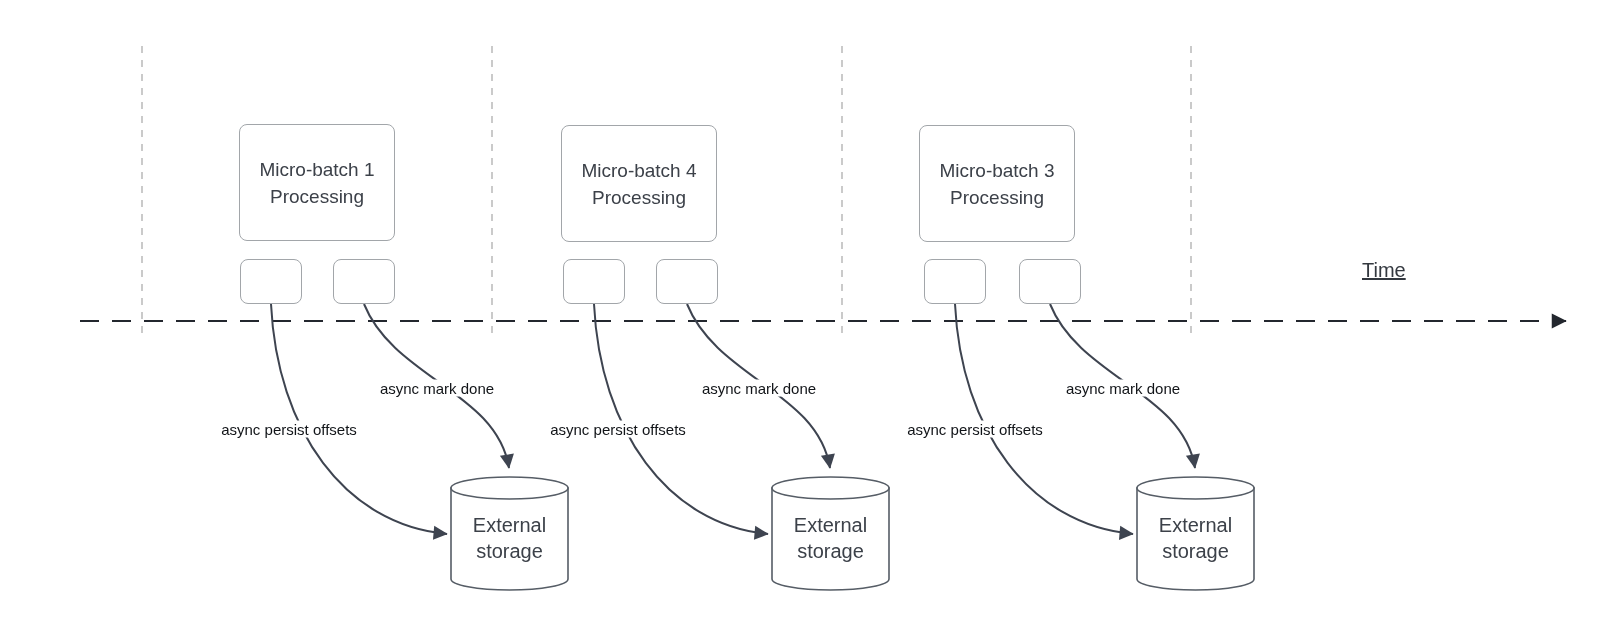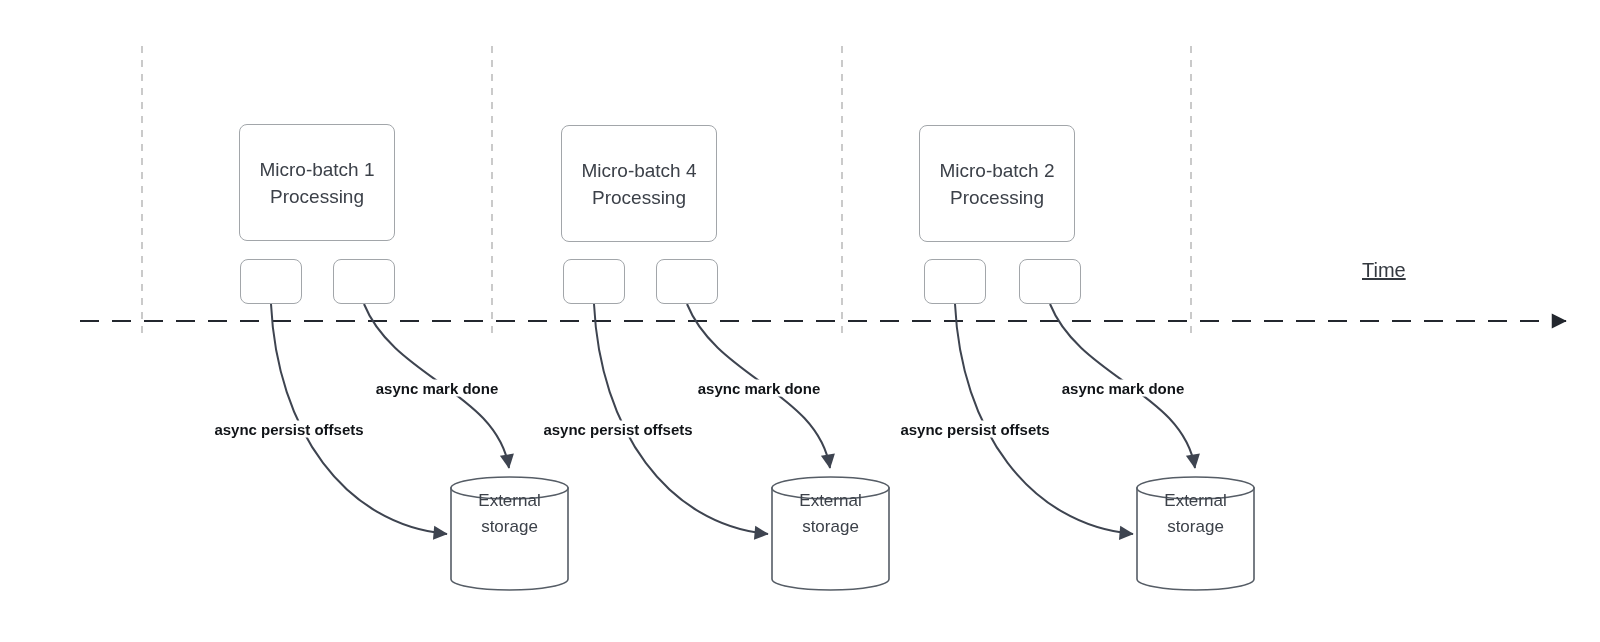--- a/index.html
+++ b/index.html
@@ -24,30 +24,30 @@
     display:flex;flex-direction:column;align-items:center;justify-content:center;
     color:var(--shape-text,#3c4149);
     font-size:19px;line-height:27px;text-align:center;
   }
   .small-box{width:62px;height:45px;}
   .edge-label{
     position:absolute;
     transform:translate(-50%,-50%);
     background:#fff;
     padding:0 3px;
-    font-size:15px;font-weight:700;
+    font-size:15px;font-weight:400;
     color:var(--label-text,#111418);
     white-space:nowrap;
   }
   .storage-label{
     position:absolute;
     width:117px;height:100px;
-    display:flex;flex-direction:column;align-items:center;
+    display:flex;flex-direction:column;align-items:center;justify-content:center;
     color:var(--shape-text,#3c4149);
-    font-size:17px;line-height:26px;text-align:center;
+    font-size:20px;line-height:26px;text-align:center;
     pointer-events:none;
   }
   .time-label{
     position:absolute;
     font-size:20px;
     color:var(--time-text,#33383f);
     white-space:nowrap;
     text-decoration:underline;
   }
   .gridline{stroke:var(--grid-line,#b9b9b9);stroke-width:1.5;stroke-dasharray:7 7;fill:none;}
@@ -120,21 +120,21 @@
   <div class="shape-box small-box" style="left:563px;top:259px;"></div>
   <div class="shape-box small-box" style="left:656px;top:259px;"></div>
   <div class="edge-label" style="left:618px;top:429px;">async persist offsets</div>
   <div class="edge-label" style="left:759px;top:388px;">async mark done</div>
   <div class="storage-label" style="left:772px;top:488px;">
     <span>External</span>
     <span>storage</span>
   </div>
 
   <div class="shape-box big-box" style="left:919px;top:125px;">
-    <span>Micro-batch 2</span>
+    <span>Micro-batch 3</span>
     <span>Processing</span>
   </div>
   <div class="shape-box small-box" style="left:924px;top:259px;"></div>
   <div class="shape-box small-box" style="left:1019px;top:259px;"></div>
   <div class="edge-label" style="left:975px;top:429px;">async persist offsets</div>
   <div class="edge-label" style="left:1123px;top:388px;">async mark done</div>
   <div class="storage-label" style="left:1137px;top:488px;">
     <span>External</span>
     <span>storage</span>
   </div>

